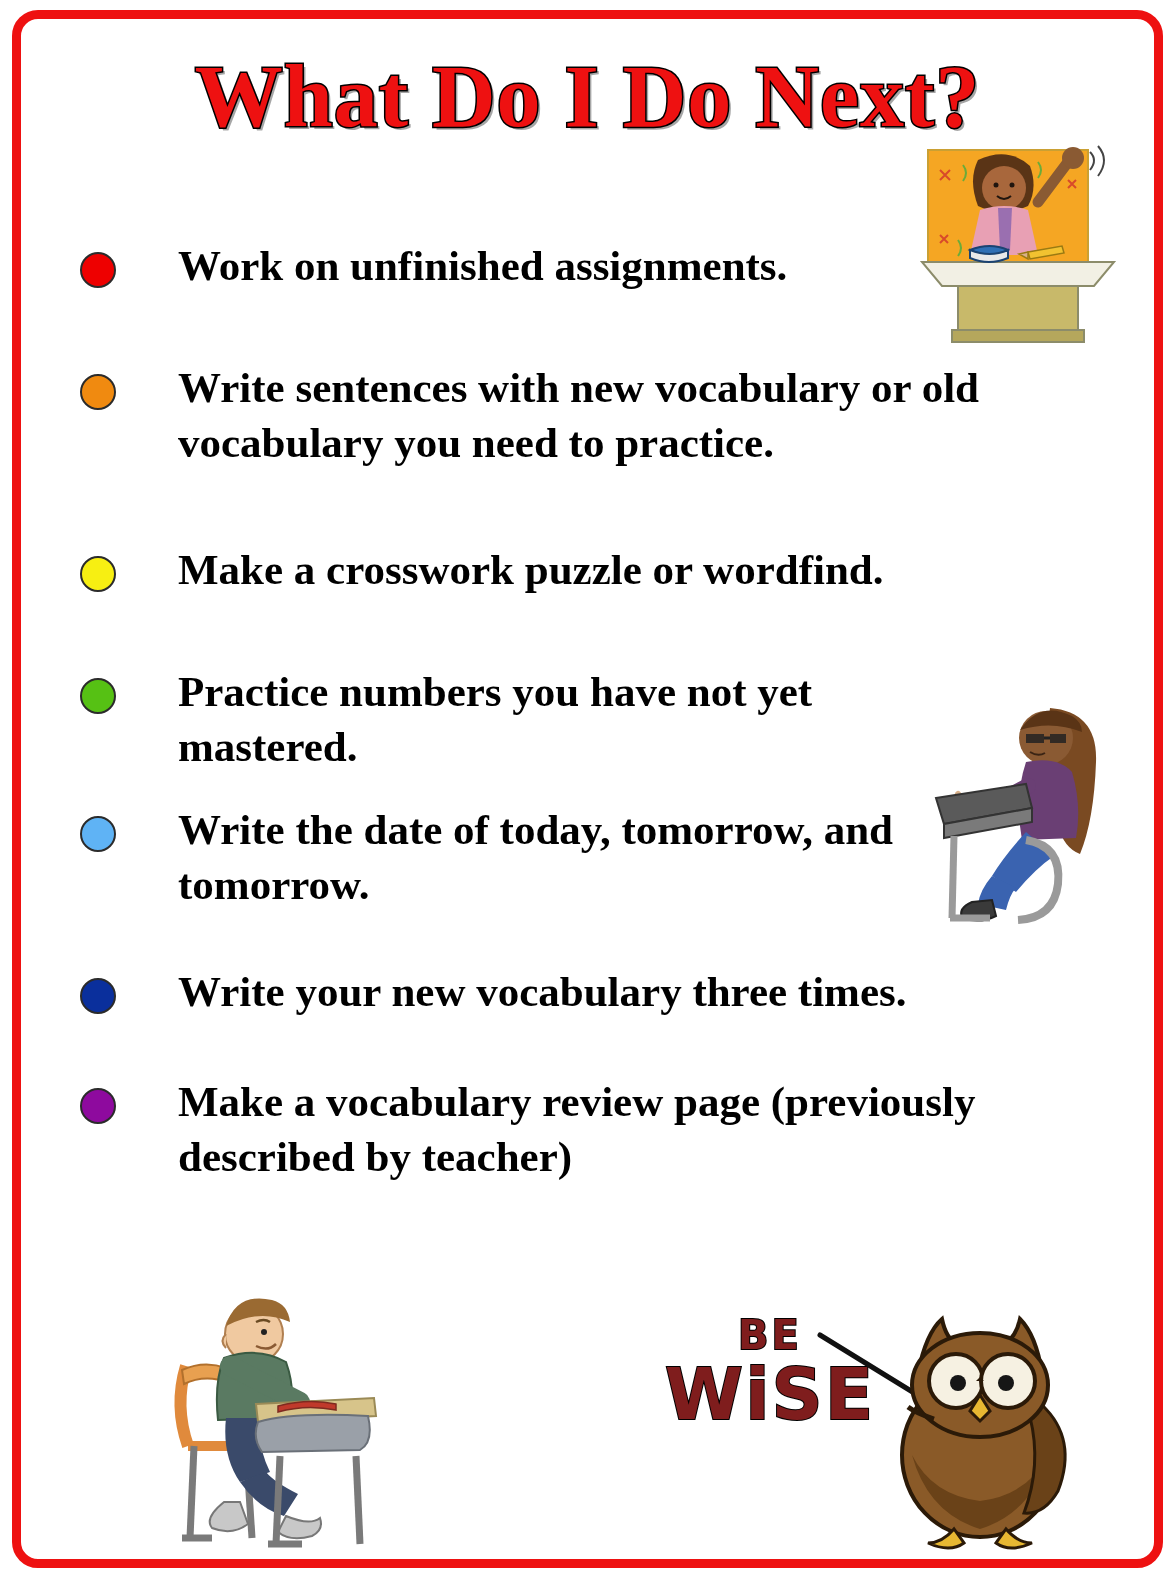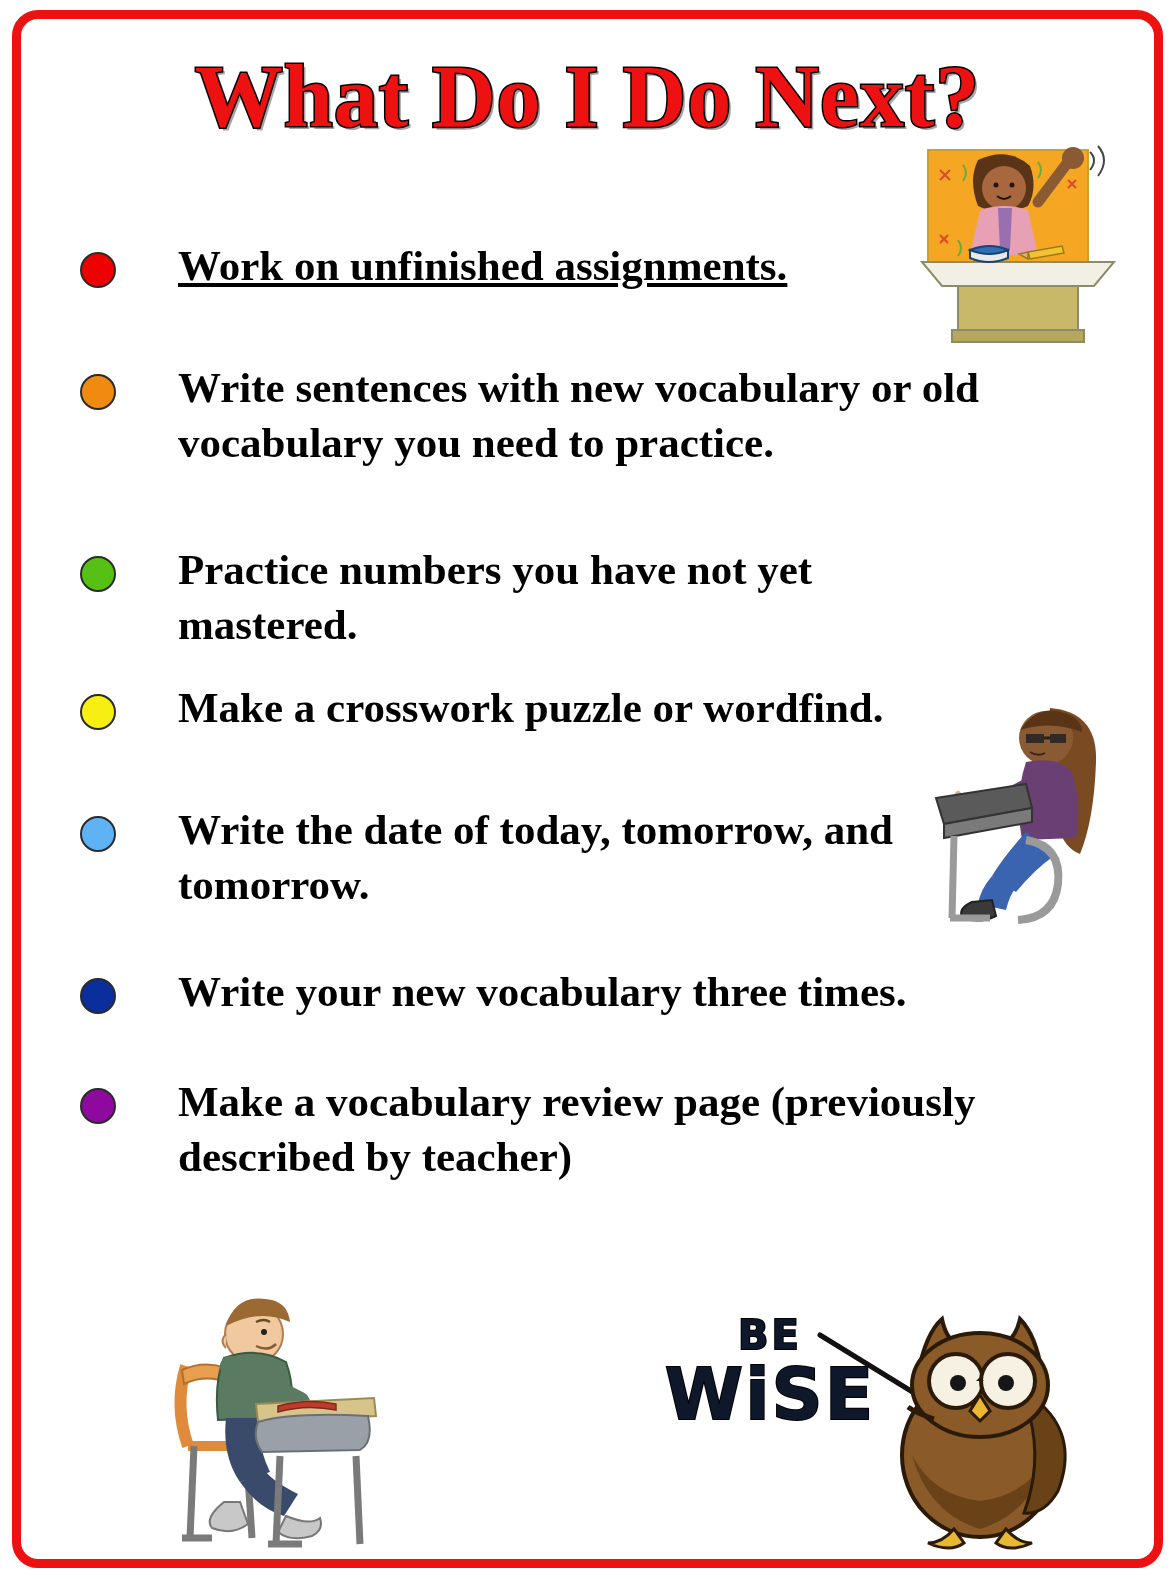--- a/index.html
+++ b/index.html
@@ -73,21 +73,21 @@
     display: block;
     margin-left: 108px;
     font-family: "Liberation Serif", serif;
     font-weight: bold;
     font-size: 43px;
     line-height: 1.28;
     color: #000000;
     max-width: 880px;
   }
   
-  .item.i0 { margin-bottom: 62px; text-decoration: underline; }
+  .item.i0 { margin-bottom: 62px; }
   .item.i1 { margin-bottom: 72px; }
   .item.i2 { margin-bottom: 62px; }
   .item.i3 { margin-bottom: 28px; }
   .item.i4 { margin-bottom: 52px; }
   .item.i5 { margin-bottom: 50px; }
   .item.i1 .item-text { max-width: 880px; }
   .item.i3 .item-text { max-width: 790px; }
   .item.i4 .item-text { max-width: 790px; }
 
   
@@ -106,21 +106,21 @@
   #art-owl { left: 650px; top: 1255px; width: 450px; height: 300px; }
 
   .bewise-text {
     position: absolute;
     left: 10px;
     top: 60px;
     width: 220px;
     text-align: center;
     font-family: "DejaVu Sans", sans-serif;
     font-weight: bold;
-    color: #0f172a;
+    color: #7f1d1d;
     -webkit-text-stroke: 2px #000;
     paint-order: stroke fill;
     line-height: 1;
   }
   .bewise-be { font-size: 40px; letter-spacing: 3px; }
   .bewise-wise { font-size: 71px; letter-spacing: 2px; margin-top: 4px; }
 </style>
 </head>
 <body>
 
@@ -135,28 +135,28 @@
     <div class="item i0">
       <span class="bullet" style="background:#ee0000"></span>
       <span class="item-text">Work on unfinished assignments.</span>
     </div>
 
     <div class="item i1">
       <span class="bullet" style="background:#f08a10"></span>
       <span class="item-text">Write sentences with new vocabulary or old vocabulary you need to practice.</span>
     </div>
 
+    <div class="item i2">
+      <span class="bullet" style="background:#f7ef12"></span>
+      <span class="item-text">Make a crosswork puzzle or wordfind.</span>
+    </div>
+
     <div class="item i3">
       <span class="bullet" style="background:#56c114"></span>
       <span class="item-text">Practice numbers you have not yet mastered.</span>
-    </div>
-
-    <div class="item i2">
-      <span class="bullet" style="background:#f7ef12"></span>
-      <span class="item-text">Make a crosswork puzzle or wordfind.</span>
     </div>
 
     <div class="item i4">
       <span class="bullet" style="background:#5fb3f5"></span>
       <span class="item-text">Write the date of today, tomorrow, and tomorrow.</span>
     </div>
 
     <div class="item i5">
       <span class="bullet" style="background:#0a2f9c"></span>
       <span class="item-text">Write your new vocabulary three times.</span>

